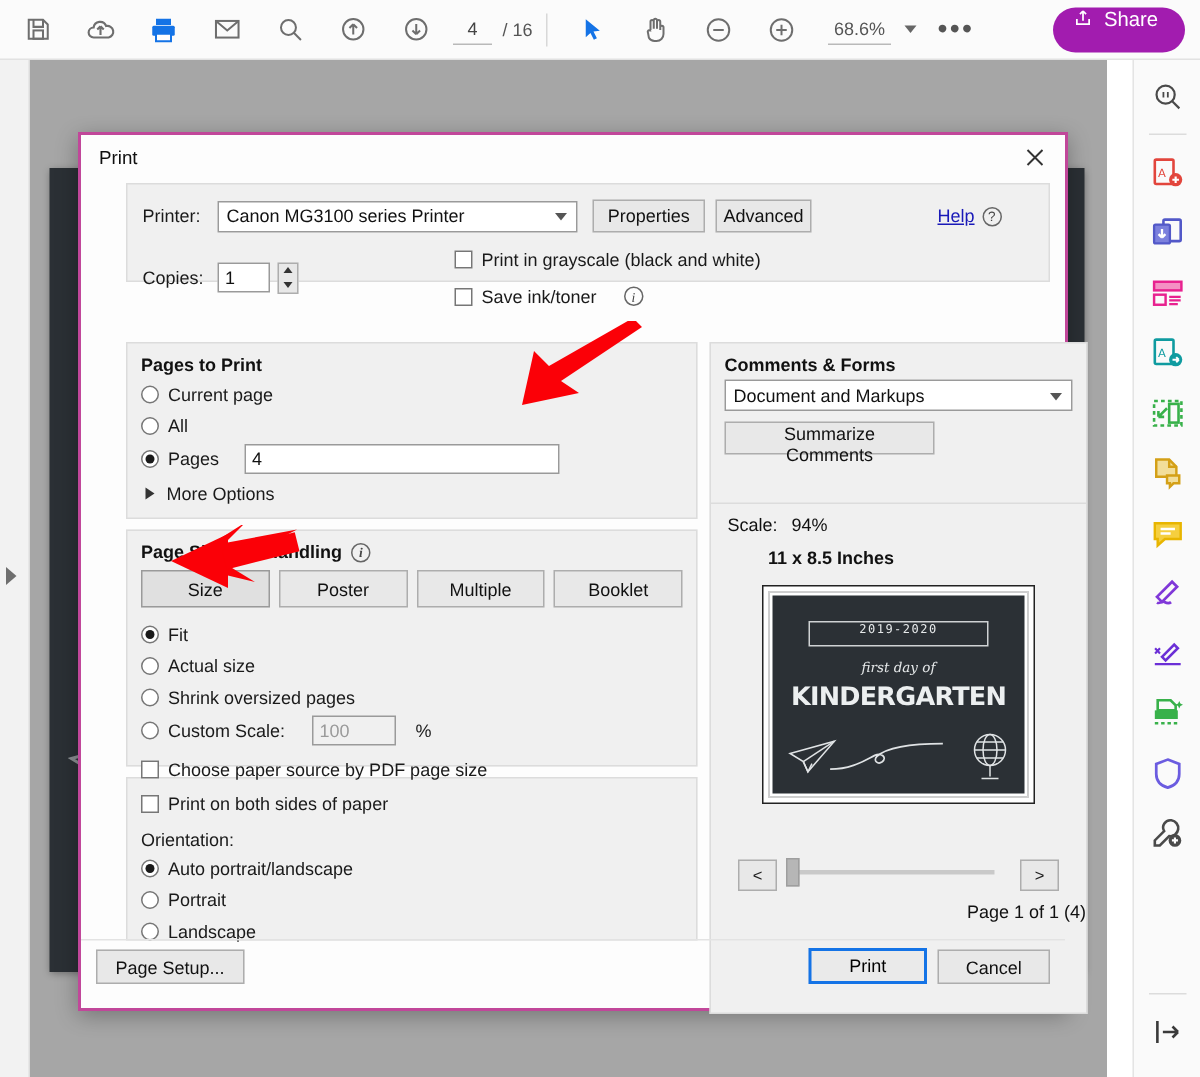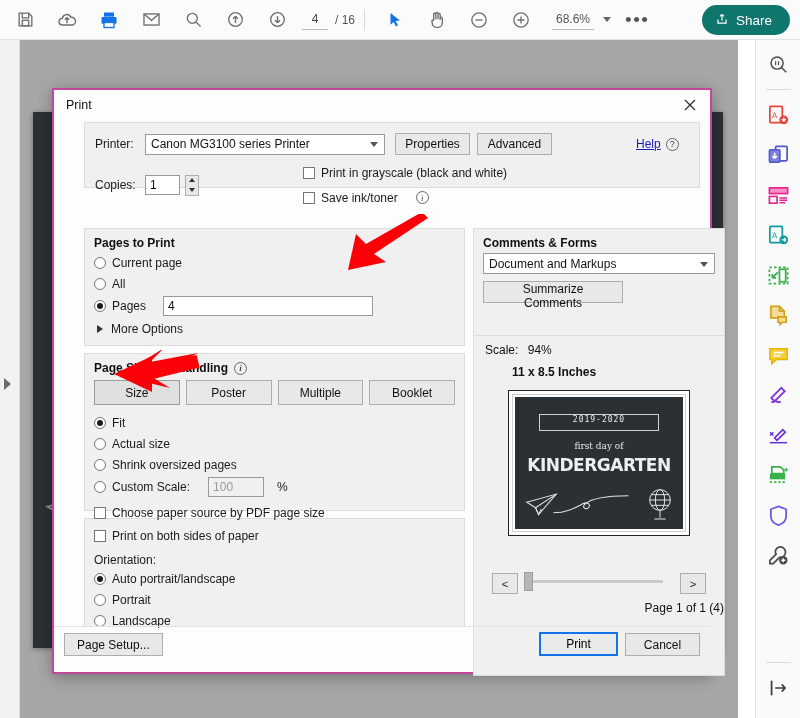--- a/index.html
+++ b/index.html
@@ -38,23 +38,23 @@
     padding: 2px 4px 3px 4px; min-width: 42px; text-align: center;
   }
   .zoom-caret {
     width: 0; height: 0; border-left: 4px solid transparent; border-right: 4px solid transparent;
     border-top: 5px solid #666; margin-left: 9px; cursor: pointer;
   }
   .tb-dots { font-size: 19px; color: #555; letter-spacing: 1.5px; line-height: 1;
              margin-left: 14px; cursor: pointer; }
   .share-btn {
     position: absolute; right: 10px; top: 5px; height: 30px;
-    background: #0f766e; color: #fff; border: none; border-radius: 15px;
+    background: #a21caf; color: #fff; border: none; border-radius: 15px;
     padding: 0 18px 0 13px; font-size: 13.5px; cursor: pointer;
-    display: flex; align-items: center; gap: 7px;
+    display: flex; align-items: flex-start; gap: 7px;
     font-family: "Liberation Sans", sans-serif;
   }
 
   
   .doc-area { position: absolute; left: 0; top: 40px; width: 738px; height: 678px;
               background: #a6a6a6; overflow: hidden; }
   .doc-left-gutter { position: absolute; left: 0; top: 0; width: 20px; height: 678px;
               background: #f2f2f2; border-right: 1px solid #dcdcdc; z-index: 4; }
   .doc-collapse {
     position: absolute; left: 4px; top: 338px; width: 0; height: 0; z-index: 5;
@@ -203,21 +203,21 @@
   
   .arrow { position: absolute; z-index: 60; pointer-events: none; }
   #arrow-pages { left: 336px; top: 214px; }
   #arrow-fit { left: 112px; top: 350px; }
 
   
   .chalk-banner { position: absolute; left: 14%; top: 13%; width: 72%; height: 13%;
                   border: 1px solid #cfd2d4; }
   .chalk-script { position: absolute; left: 0; top: 33%; width: 100%; text-align: center;
                   color: #e6e9ea; font-size: 9px; font-family: "DejaVu Serif", serif;
-                  }
+                  font-style: italic; }
   .chalk-title { position: absolute; left: 0; top: 44%; width: 100%; text-align: center;
                  color: #eceff0; font-size: 17px; font-weight: bold; letter-spacing: -0.5px;
                  font-family: "DejaVu Sans", sans-serif; }
   .chalk-year { position: absolute; left: 0; top: 14%; width: 100%; text-align: center;
                 color: #e6e9ea; font-size: 8px; letter-spacing: 1px;
                 font-family: "DejaVu Sans Mono", monospace; }
 </style>
 </head>
 <body>
 
@@ -487,21 +487,21 @@
     <div class="dlg-body">
 
       <div class="printer-panel">
         <div class="row">
           <span class="lbl" style="width:50px">Printer:</span>
           <div class="combo" style="width:240px">
             <span class="cv">Canon MG3100 series Printer</span>
             <span class="combo-caret"></span>
           </div>
           <button class="btn" style="margin-left:10px;width:75px;padding:0">Properties</button>
-          <button class="btn" style="margin-left:7px;width:75px;padding:0">Advanced</button>
+          <button class="btn" style="margin-left:7px;width:64px;padding:0">Advanced</button>
           <span style="margin-left:84px;display:flex;align-items:center">
             <span class="helplink">Help</span>
             <span class="qmark">?</span>
           </span>
         </div>
 
         <div class="row" style="margin-top:8px">
           <span class="lbl" style="width:50px">Copies:</span>
           <input class="txtfield" style="width: 35px;" readonly="" value="1">
           <span class="spinner">

